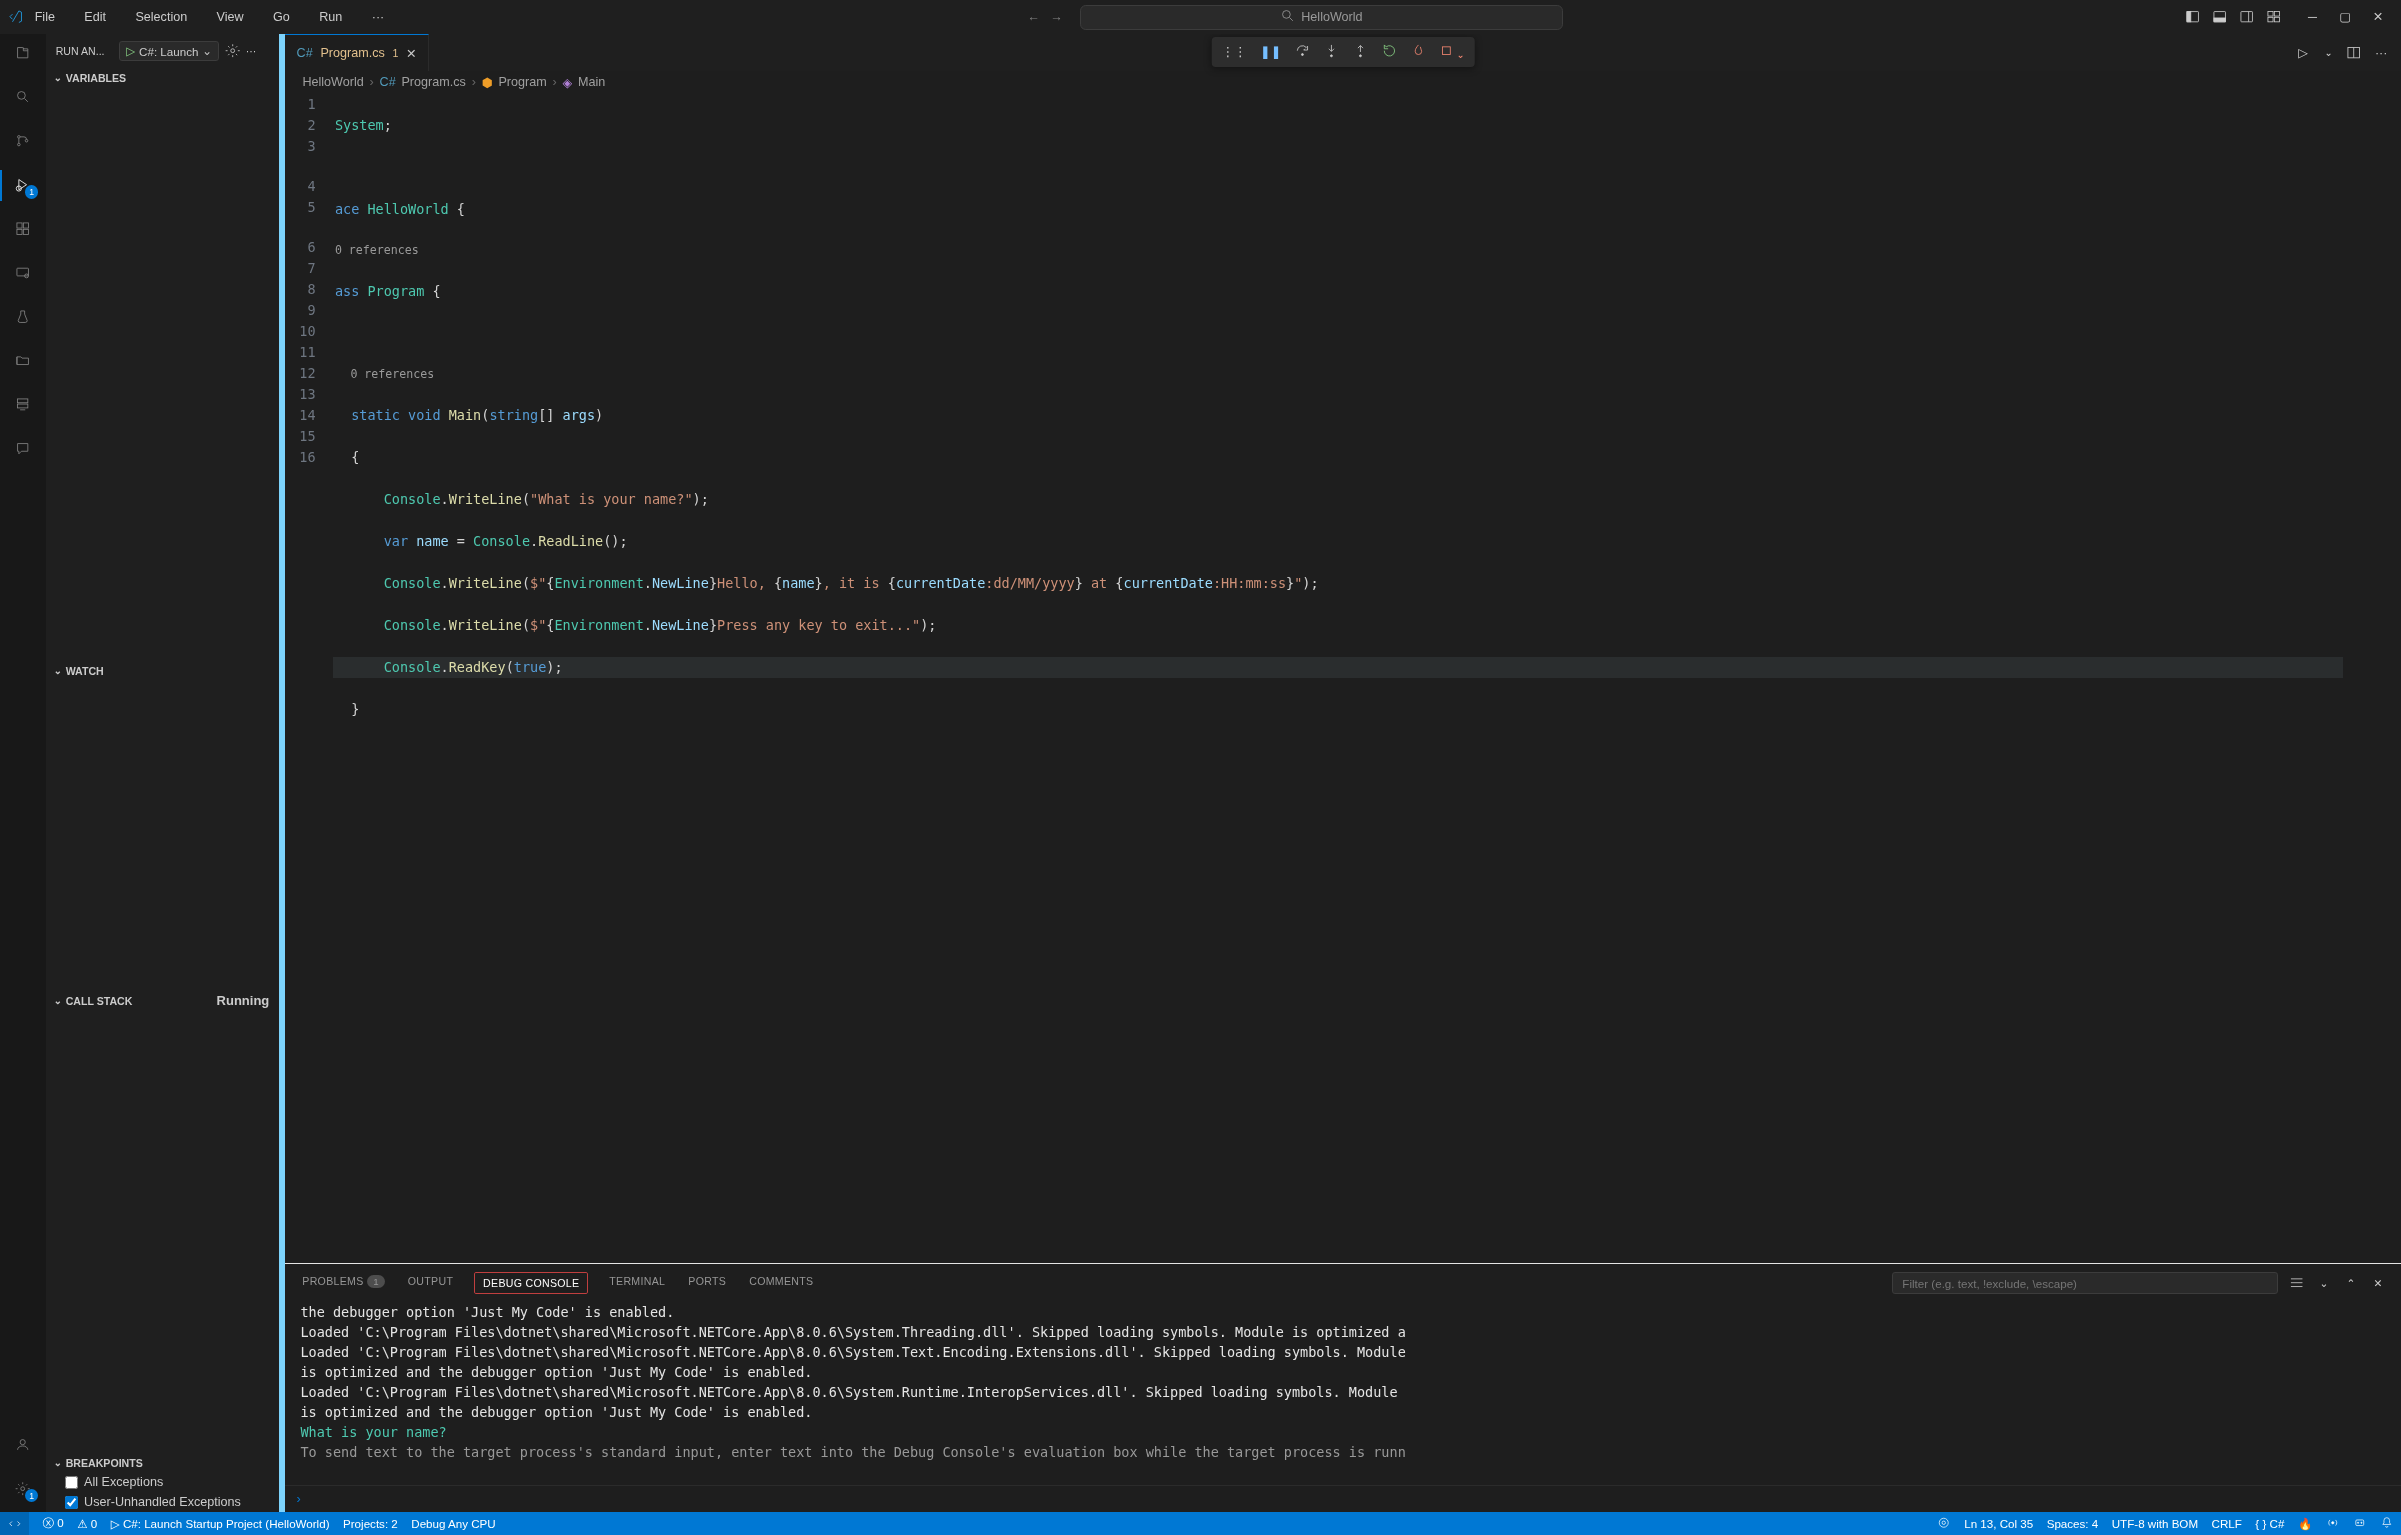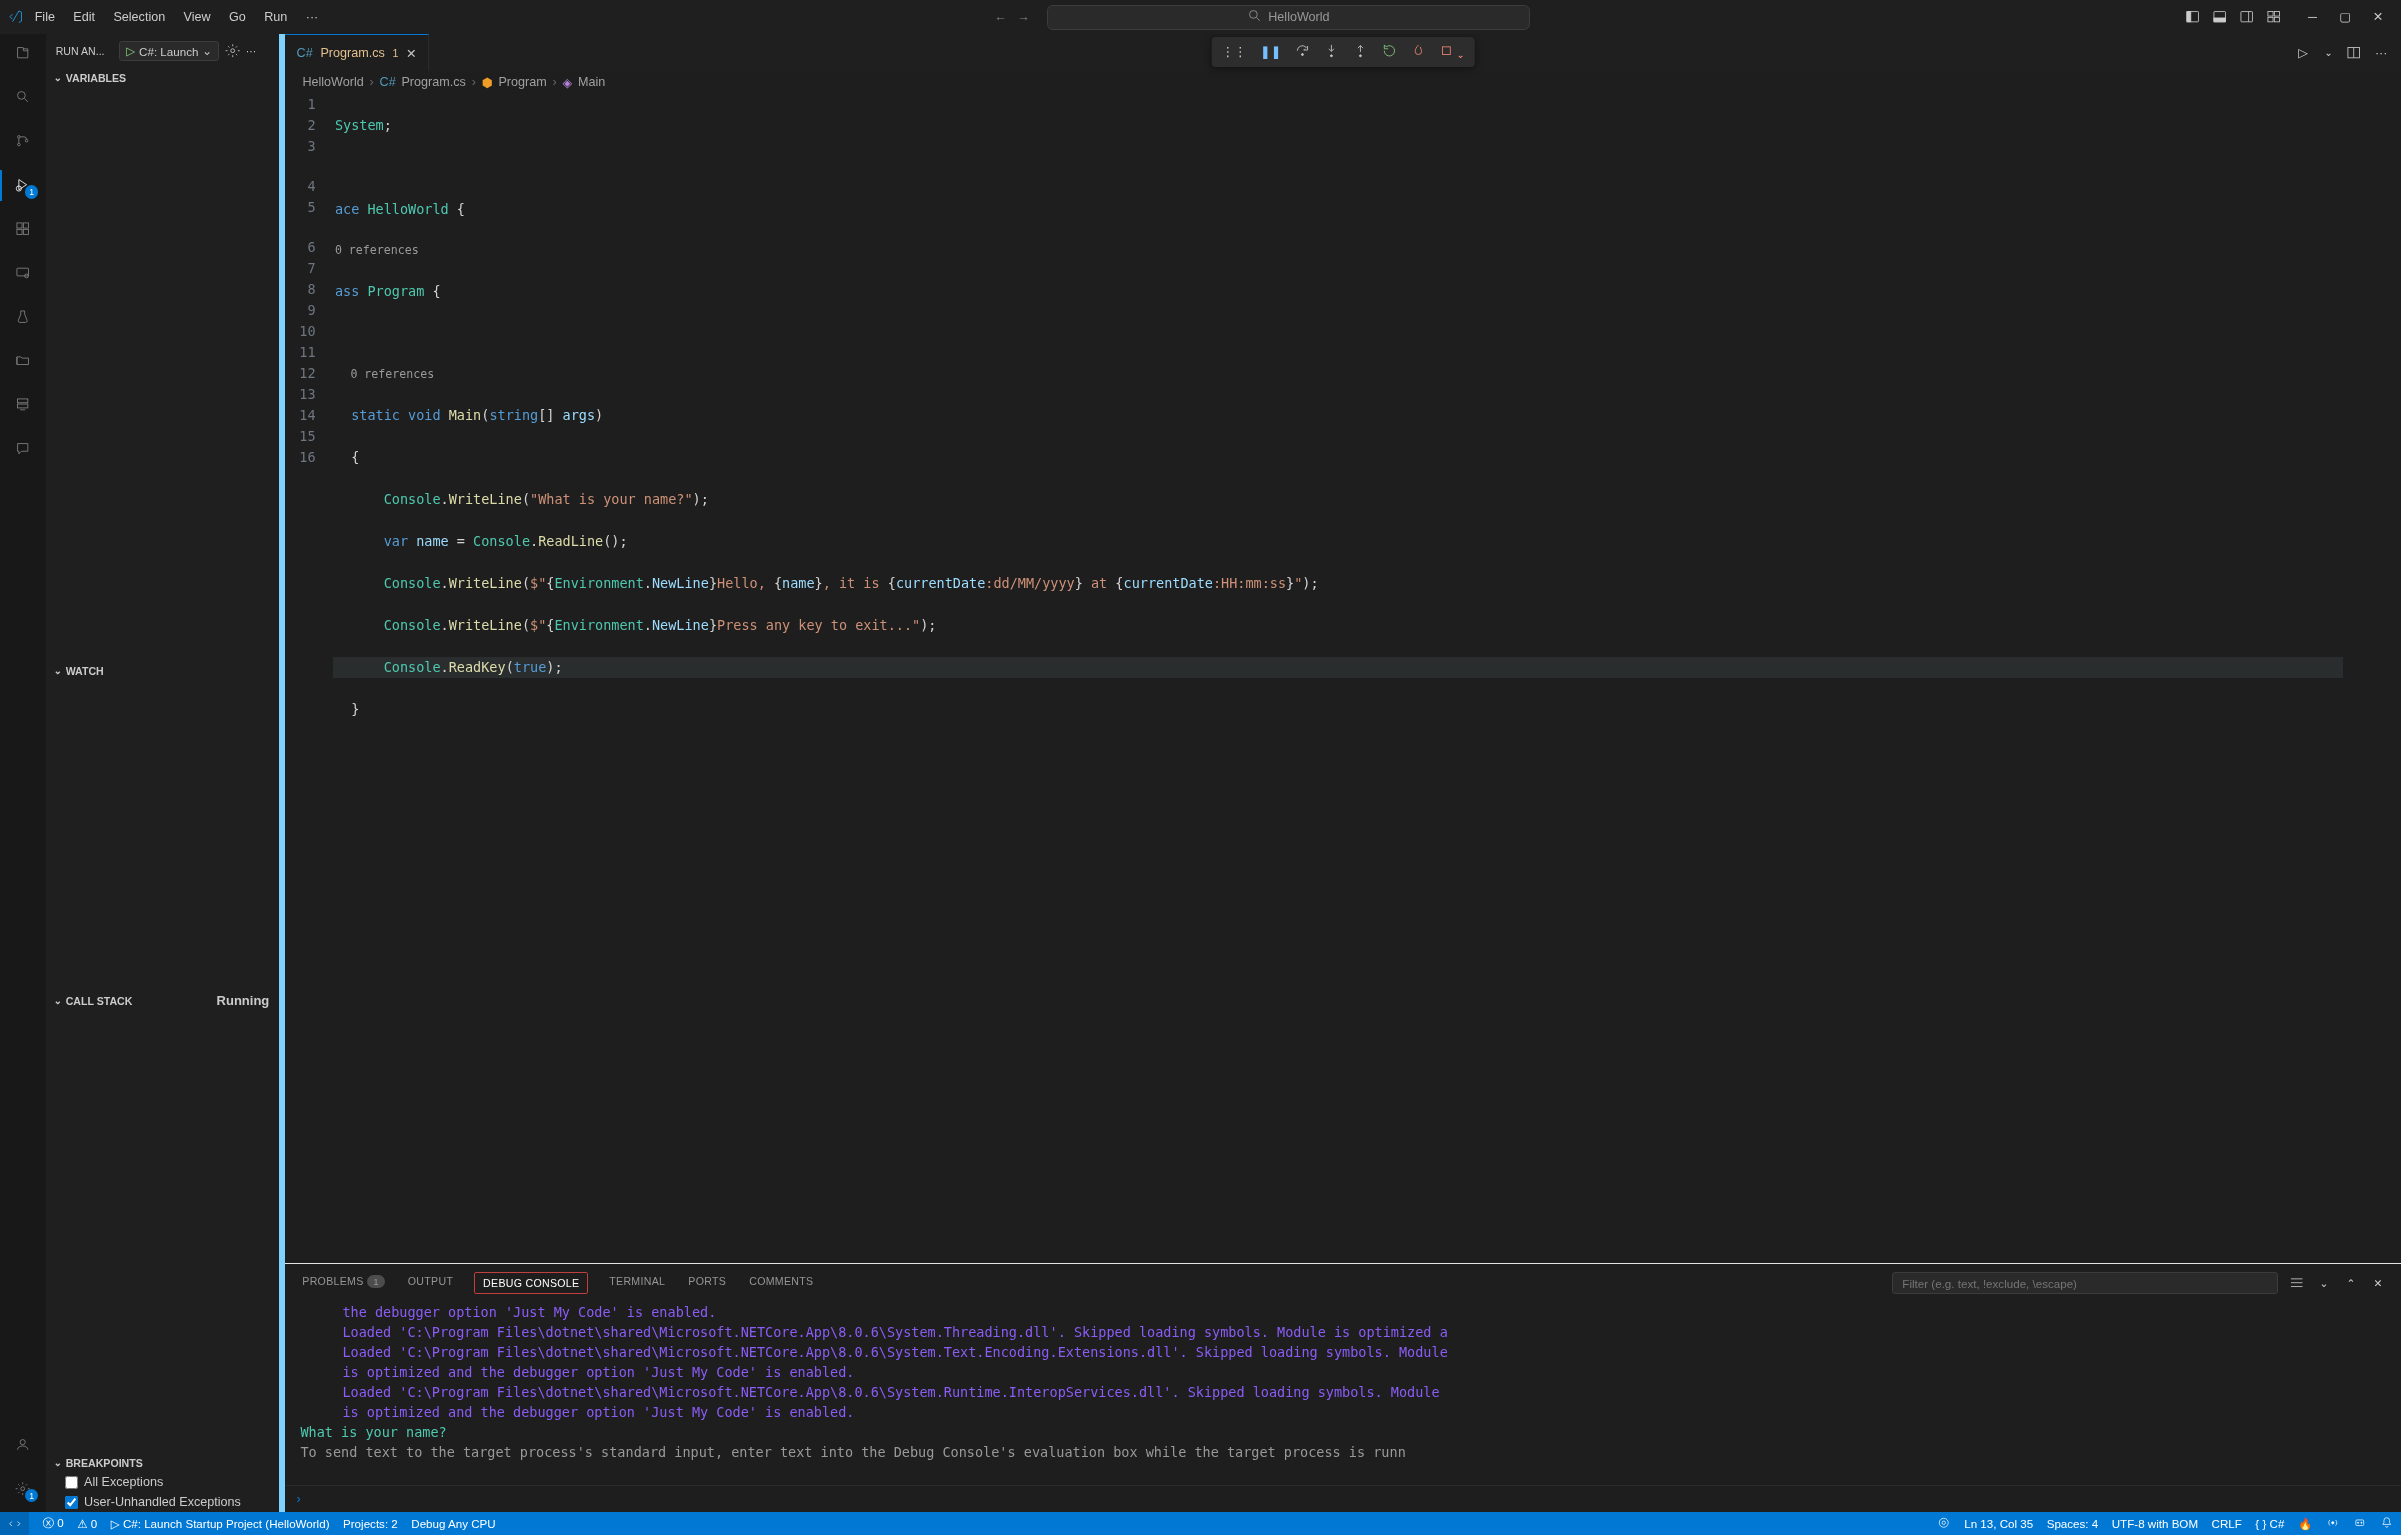--- a/index.html
+++ b/index.html
@@ -1,18 +1,18 @@
 <!DOCTYPE html>
 <html><head>
 <meta charset="utf-8">
 <style>
 * { margin:0; padding:0; box-sizing:border-box; }
 body { font-family: "Segoe UI", -apple-system, sans-serif; background:#1e1e1e; color:#cccccc; font-size:12.6px; height:100vh; overflow:hidden; display:flex; flex-direction:column; }
 .title-bar { height:34px; background:#1f1f1f; display:flex; align-items:center; padding:0 7.7px; gap:3.9px; }
-.menu-items { display:flex; gap:3px; align-items:center;justify-content:space-between; }
+.menu-items { display:flex; gap:14px; align-items:center;justify-content:space-between; }
 .menu-items span { padding:3.9px 7.7px; cursor:pointer; border-radius:3.9px; }
 .nav-arrows { margin-left:auto; display:flex; gap:7.7px; padding:0 11.6px; color:#858585; }
 .search-box { flex:0 0 483px; background:#2a2a2a; border:1px solid #3c3c3c; border-radius:5.8px; height:25px; display:flex; align-items:center; justify-content:center; gap:5.8px; color:#999; }
 .title-right { margin-left:auto; display:flex; gap:11.6px; align-items:center; padding-right:7.7px; }
 .icon-btn { width:15.4px; height:15.4px; cursor:pointer; display:inline-flex; align-items:center; justify-content:center; }
 .win-controls { display:flex; gap:17.4px; margin-left:11.6px; }
 
 .main-layout { flex:1; display:flex; overflow:hidden; }
 .activity-bar { width:46px; background:#181818; display:flex; flex-direction:column; align-items:center; padding-top:7.7px; gap:21px; }
 .activity-bar .act { width:23px; height:23px; color:#858585; cursor:pointer; position:relative; display:flex; align-items:center; justify-content:center; }
@@ -64,21 +64,21 @@
 
 .panel { height:249px; background:#1e1e1e; border-top:1px solid #e5e5e5; display:flex; flex-direction:column; }
 .panel-tabs { display:flex; align-items:center; gap:19.3px; padding:7.7px 15.4px 5.8px; font-size:10.6px; }
 .panel-tab { color:#969696; cursor:pointer; padding:1.9px 1.9px 5.8px; letter-spacing:0.3px; }
 .panel-tab.active { color:#fff; border-bottom:1px solid #0078d4; }
 .panel-tab .pbadge { background:#4d4d4d; border-radius:7.7px; font-size:9.7px; padding:1px 5.8px; margin-left:3.9px; }
 .panel-tab.red-box { border:1.9px solid #c13f3f; border-radius:1.9px; padding:3.9px 7.7px; }
 .panel-right { margin-left:auto; display:flex; align-items:center; gap:11.6px; }
 .filter-box { background:#2a2a2a; border:1px solid #3c3c3c; border-radius:2.9px; padding:3.9px 9.7px; width:386px; color:#888; font-size:11.6px; }
 .console-out { flex:1; font-family:Consolas,monospace; font-size:13.5px; line-height:20px; padding:1.9px 15.4px; overflow:auto; }
-.console-out .y { color:#8b5cf6;margin-left:42px; } .console-out .c { color:#4ec9b0; } .console-out .g { color:#999; }
+.console-out .y { color:#e5e5e5; } .console-out .c { color:#4ec9b0; } .console-out .g { color:#999; }
 .console-input { border-top:1px solid #2b2b2b; padding:5.8px 11.6px; color:#0078d4; }
 
 .status-bar { height:23px; background:#0078d4; color:#fff; display:flex; align-items:center; font-size:11.6px; padding:0 7.7px; gap:13.5px; }
 .status-bar .remote { background:#0066b5; padding:0 7.7px; margin-left:-7.7px; height:100%; display:flex; align-items:center; }
 .status-right { margin-left:auto; display:flex; gap:13.5px; align-items:center; }
 svg { width:15.4px; height:15.4px; fill:none; stroke:currentColor; stroke-width:1.3; }
 </style>
 </head>
 <body>
 

